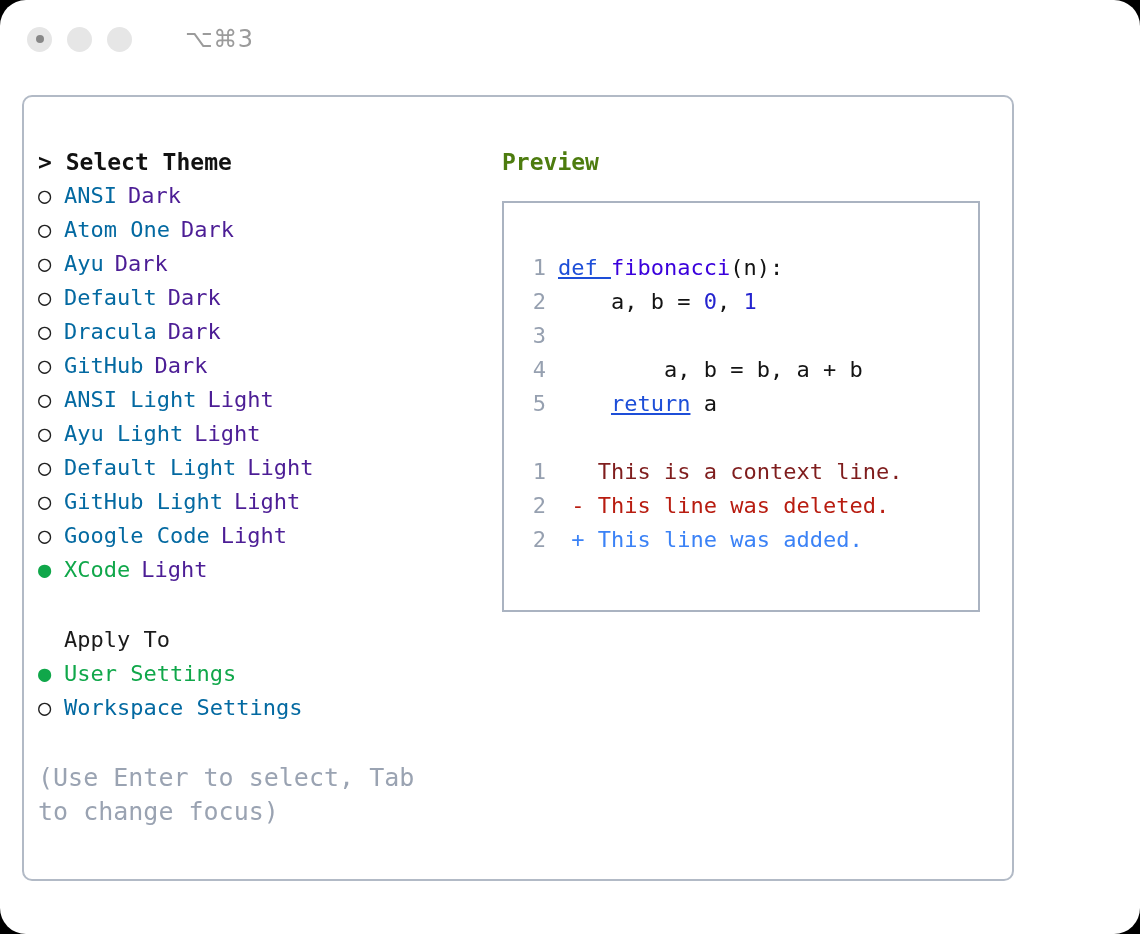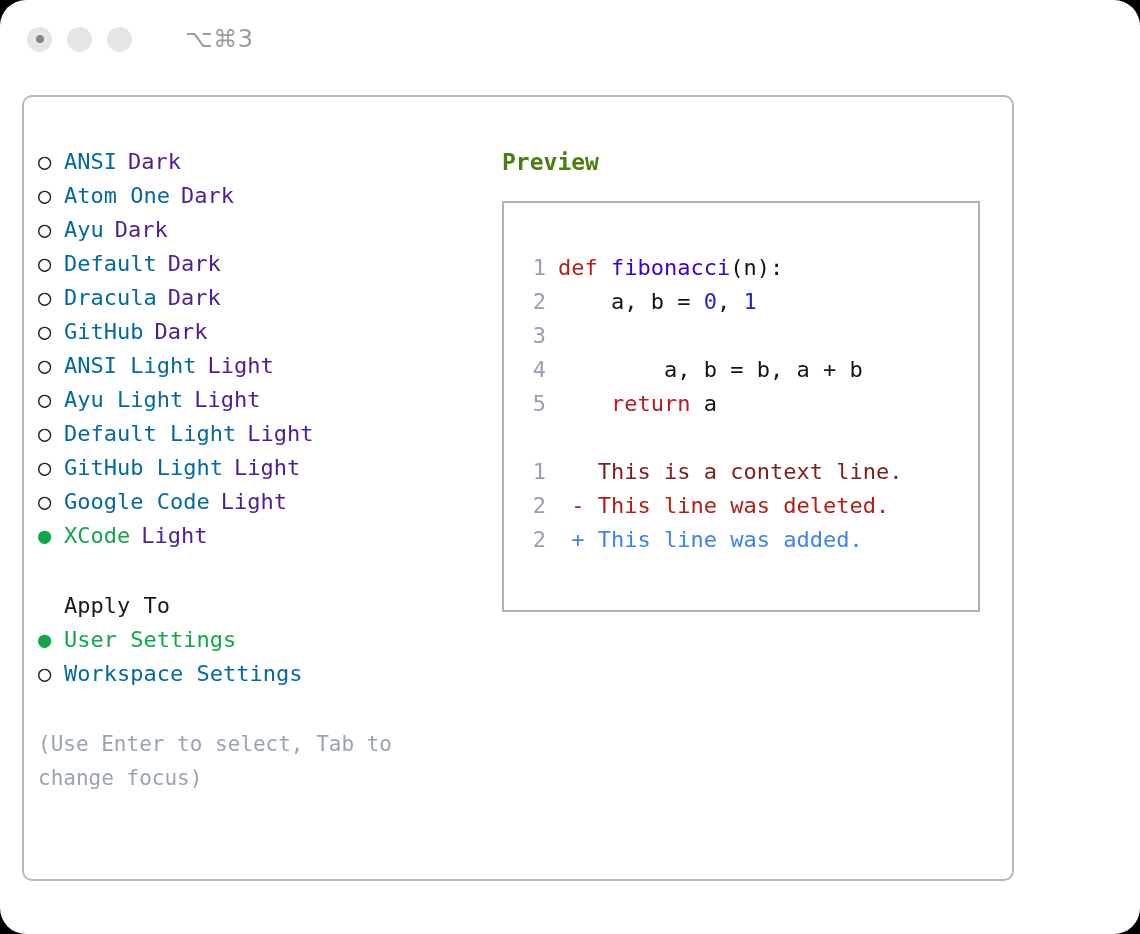--- a/index.html
+++ b/index.html
@@ -128,21 +128,21 @@
   .apply-title {
     font-size: 22px;
     color: #1a1a1a;
     line-height: 34px;
     padding-left: 26px;
     white-space: pre;
   }
 
   .hint {
     margin-top: 36px;
-    font-size: 21px;
+    font-size: 25px;
     line-height: 34px;
     color: #9aa3b2;
     width: 415px;
     white-space: pre-wrap;
   }
 
   
   .preview-title {
     font-size: 23px;
     font-weight: bold;
@@ -166,21 +166,21 @@
     white-space: pre;
   }
   .ln {
     color: #96a0b0;
     width: 28px;
     flex: 0 0 28px;
     text-align: right;
     margin-right: 12px;
   }
   .code-text { white-space: pre; }
-  .tok-kw   { color: #b91c1c; }
+  .tok-kw   { color: #1d4ed8; text-decoration: underline; }
   .tok-fn   { color: #3a00dc; }
   .tok-num  { color: #2424cf; }
   .tok-plain{ color: #131313; }
   .diff-gap { height: 34px; }
   .diff-ctx { color: #7f1d1d; }
   .diff-del { color: #b81c10; }
   .diff-add { color: #3b82f6; }
 </style>
 </head>
 <body>
@@ -190,20 +190,21 @@
   <div class="titlebar">
     <div class="dot active"></div>
     <div class="dot"></div>
     <div class="dot"></div>
     <div class="shortcut">⌥⌘3</div>
   </div>
 
   <div class="frame">
 
     <div class="left-col">
+      <div class="section-title">&gt; Select Theme</div>
 
       <div id="theme-list">
           <div class="opt-row"><span class="marker">○</span><span class="opt-name">ANSI</span><span class="opt-kind">Dark</span></div>
           <div class="opt-row"><span class="marker">○</span><span class="opt-name">Atom One</span><span class="opt-kind">Dark</span></div>
           <div class="opt-row"><span class="marker">○</span><span class="opt-name">Ayu</span><span class="opt-kind">Dark</span></div>
           <div class="opt-row"><span class="marker">○</span><span class="opt-name">Default</span><span class="opt-kind">Dark</span></div>
           <div class="opt-row"><span class="marker">○</span><span class="opt-name">Dracula</span><span class="opt-kind">Dark</span></div>
           <div class="opt-row"><span class="marker">○</span><span class="opt-name">GitHub</span><span class="opt-kind">Dark</span></div>
           <div class="opt-row"><span class="marker">○</span><span class="opt-name">ANSI Light</span><span class="opt-kind">Light</span></div>
           <div class="opt-row"><span class="marker">○</span><span class="opt-name">Ayu Light</span><span class="opt-kind">Light</span></div>

